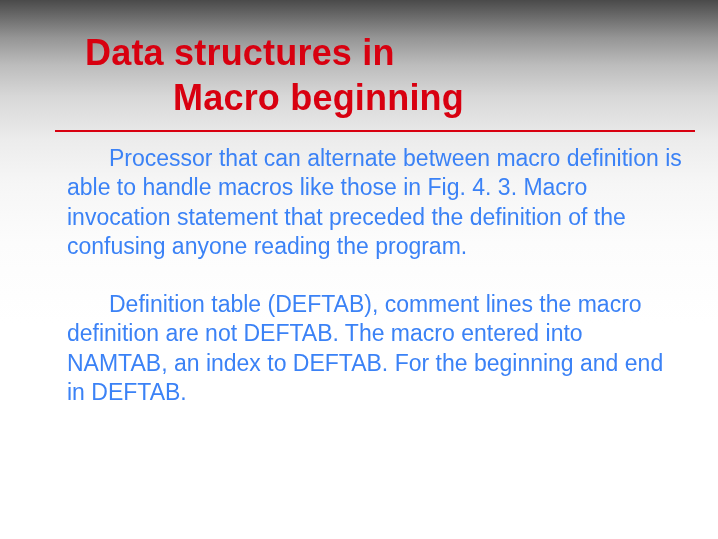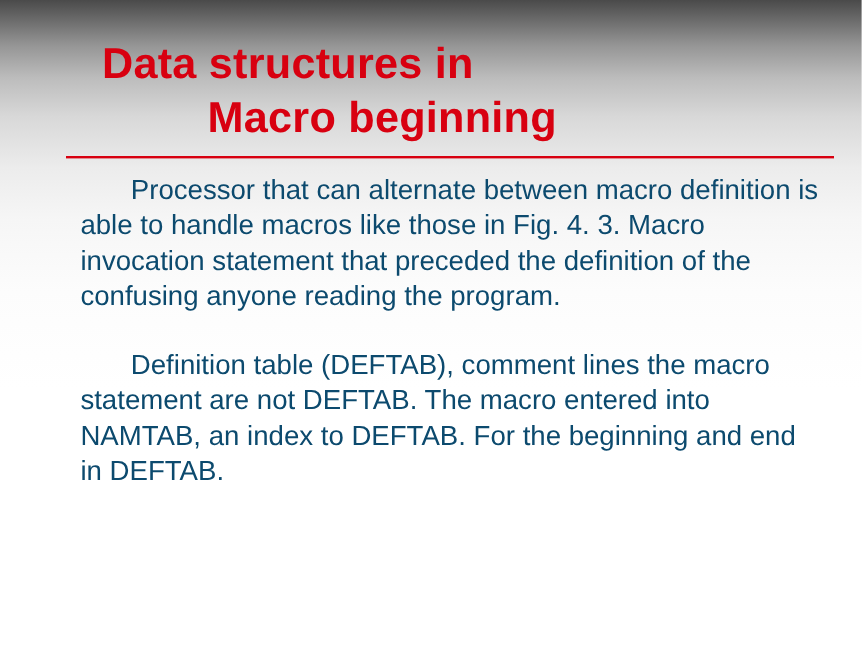--- a/index.html
+++ b/index.html
@@ -43,34 +43,34 @@
     padding-left: 88px;
   }
   .underline {
     height: 2px;
     background: #d80010;
     margin: 2px 0 12px 0;
   }
   .body {
     font-size: 23px;
     line-height: 1.28;
-    color: #0c4a6e;
+    color: #3b82f6;
     padding: 0 8px 0 12px;
   }
   .para {
     margin: 0 0 28px 0;
     text-indent: 42px;
   }
 </style>
 </head>
 <body>
 
 <div class="slide">
   <h1 class="title">
     <span>Data structures  in</span>
     <span class="title-line2">Macro beginning</span>
   </h1>
   <div class="underline"></div>
   <div class="body">
     <p class="para">Processor that can alternate between macro definition is able to handle macros like those in Fig. 4. 3. Macro invocation statement that preceded the definition of the confusing anyone reading the program.</p>
-    <p class="para">Definition table (DEFTAB), comment lines the macro statement are not DEFTAB. The macro entered into NAMTAB, an index to DEFTAB. For the beginning and end in DEFTAB.</p>
+    <p class="para">Definition table (DEFTAB), comment lines the macro definition are not DEFTAB. The macro entered into NAMTAB, an index to DEFTAB. For the beginning and end in DEFTAB.</p>
   </div>
 </div>
 
 </body></html>

